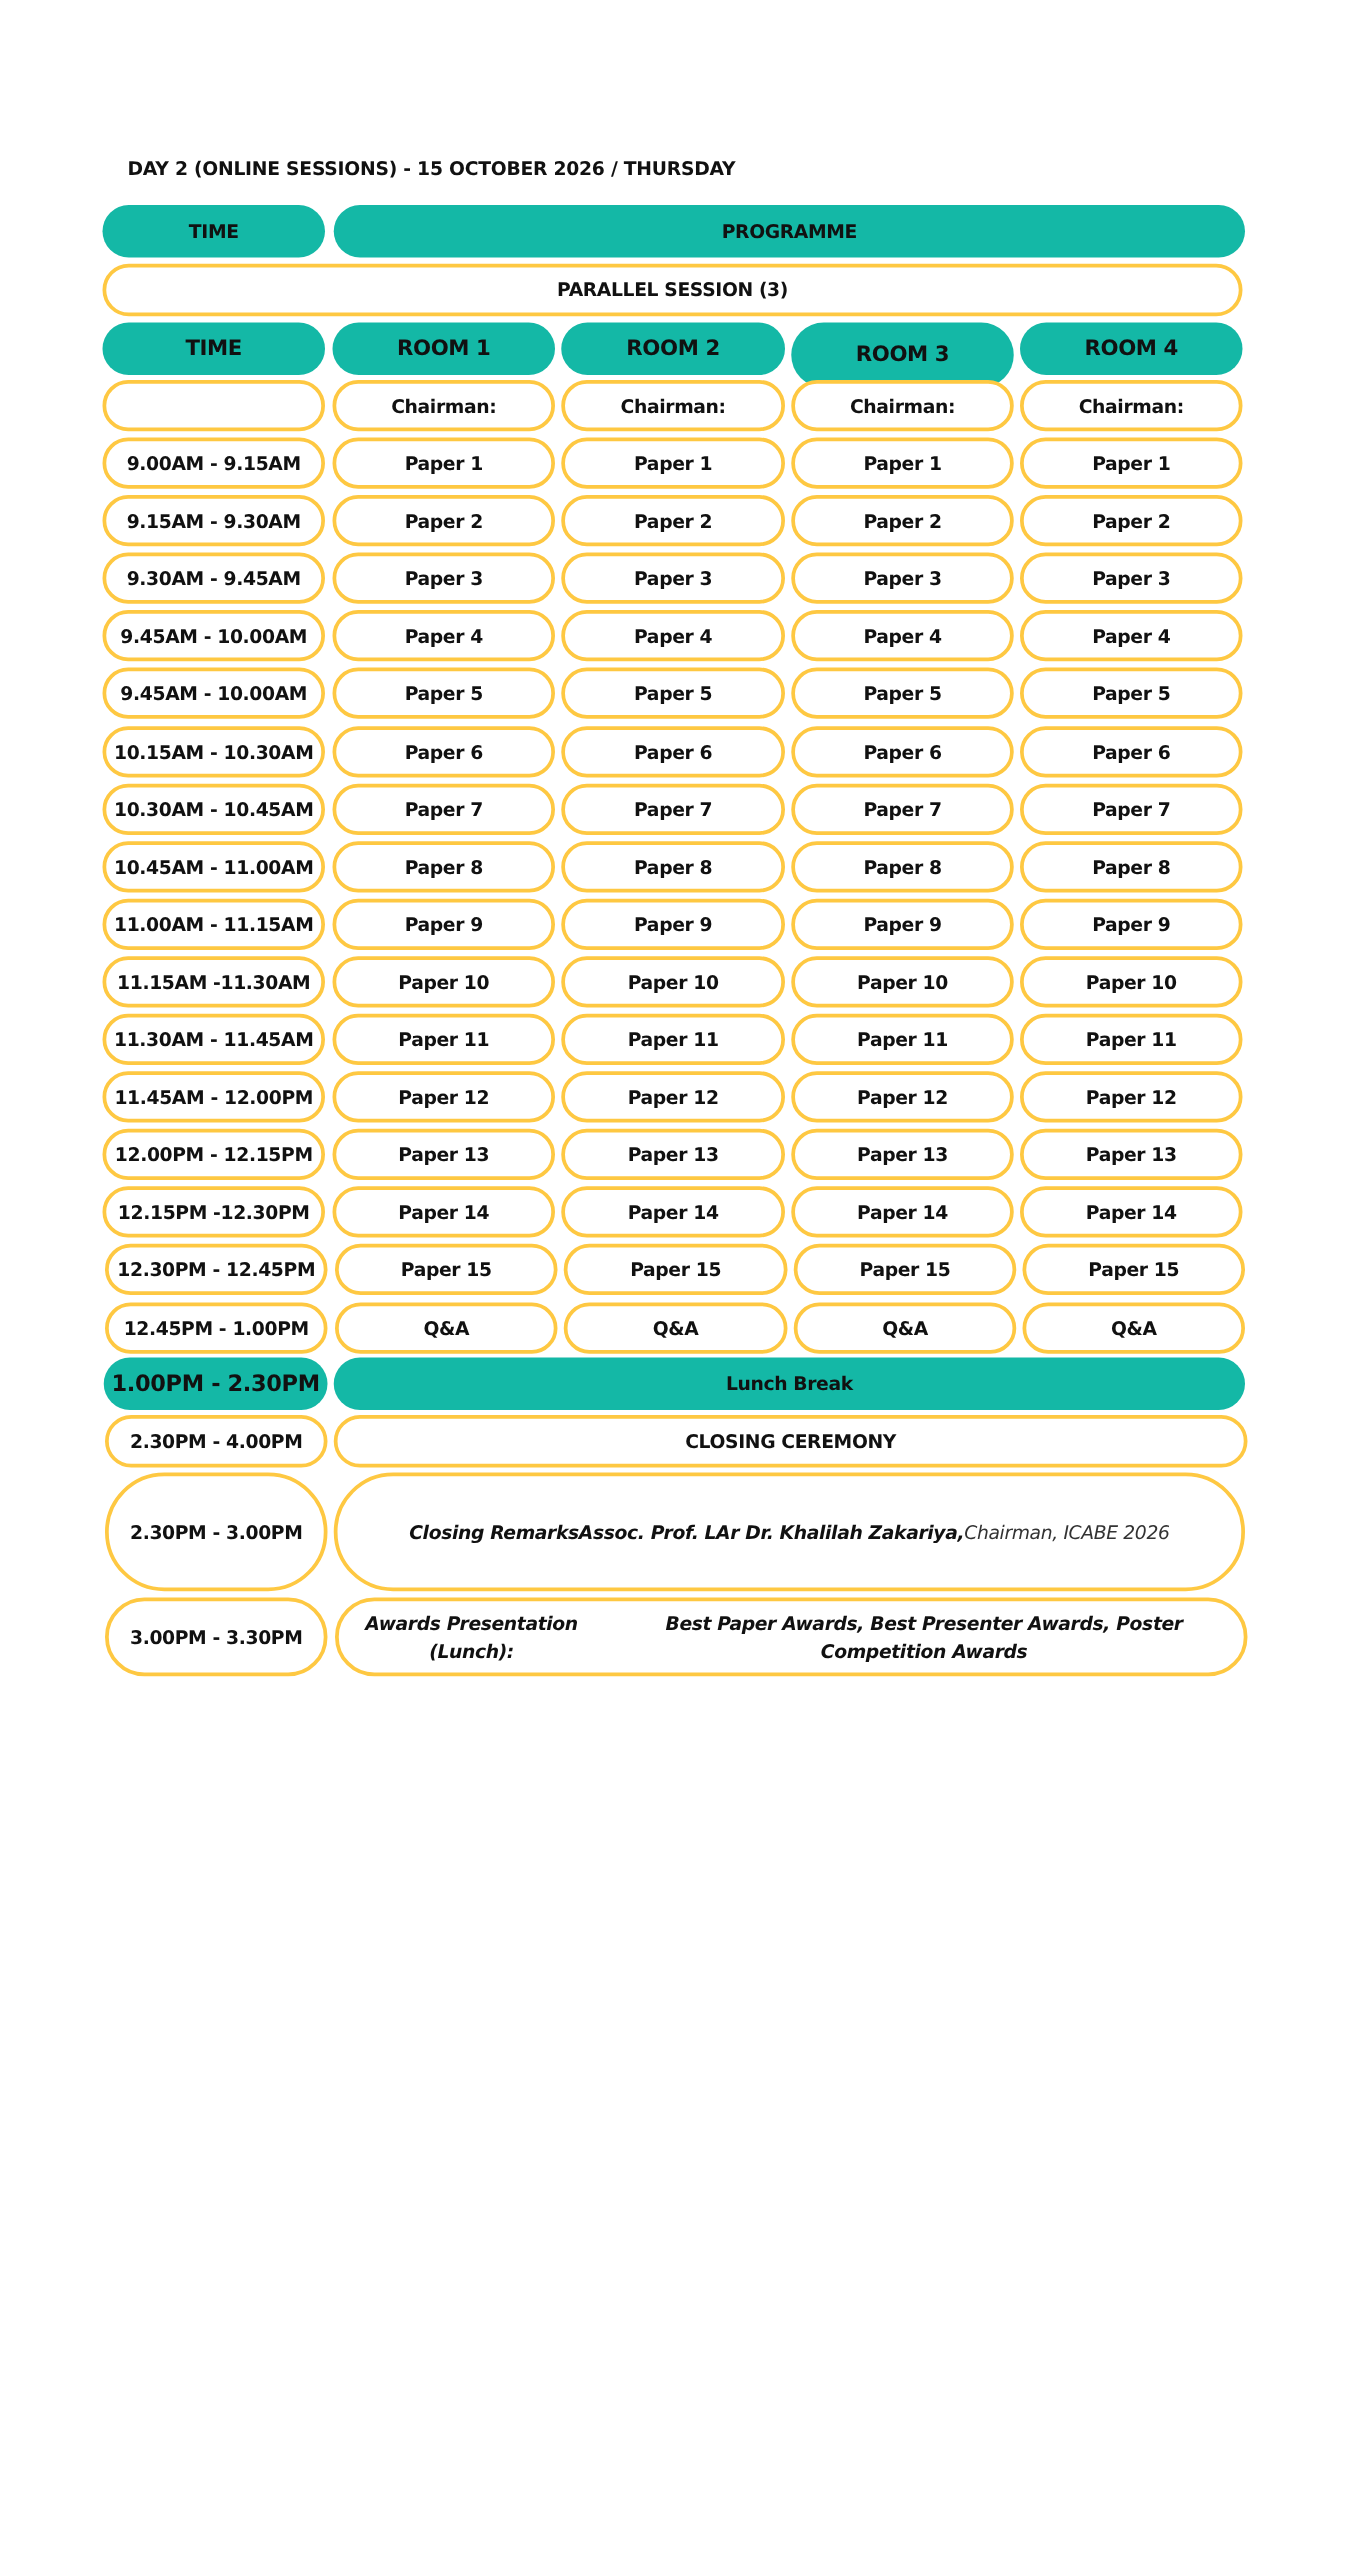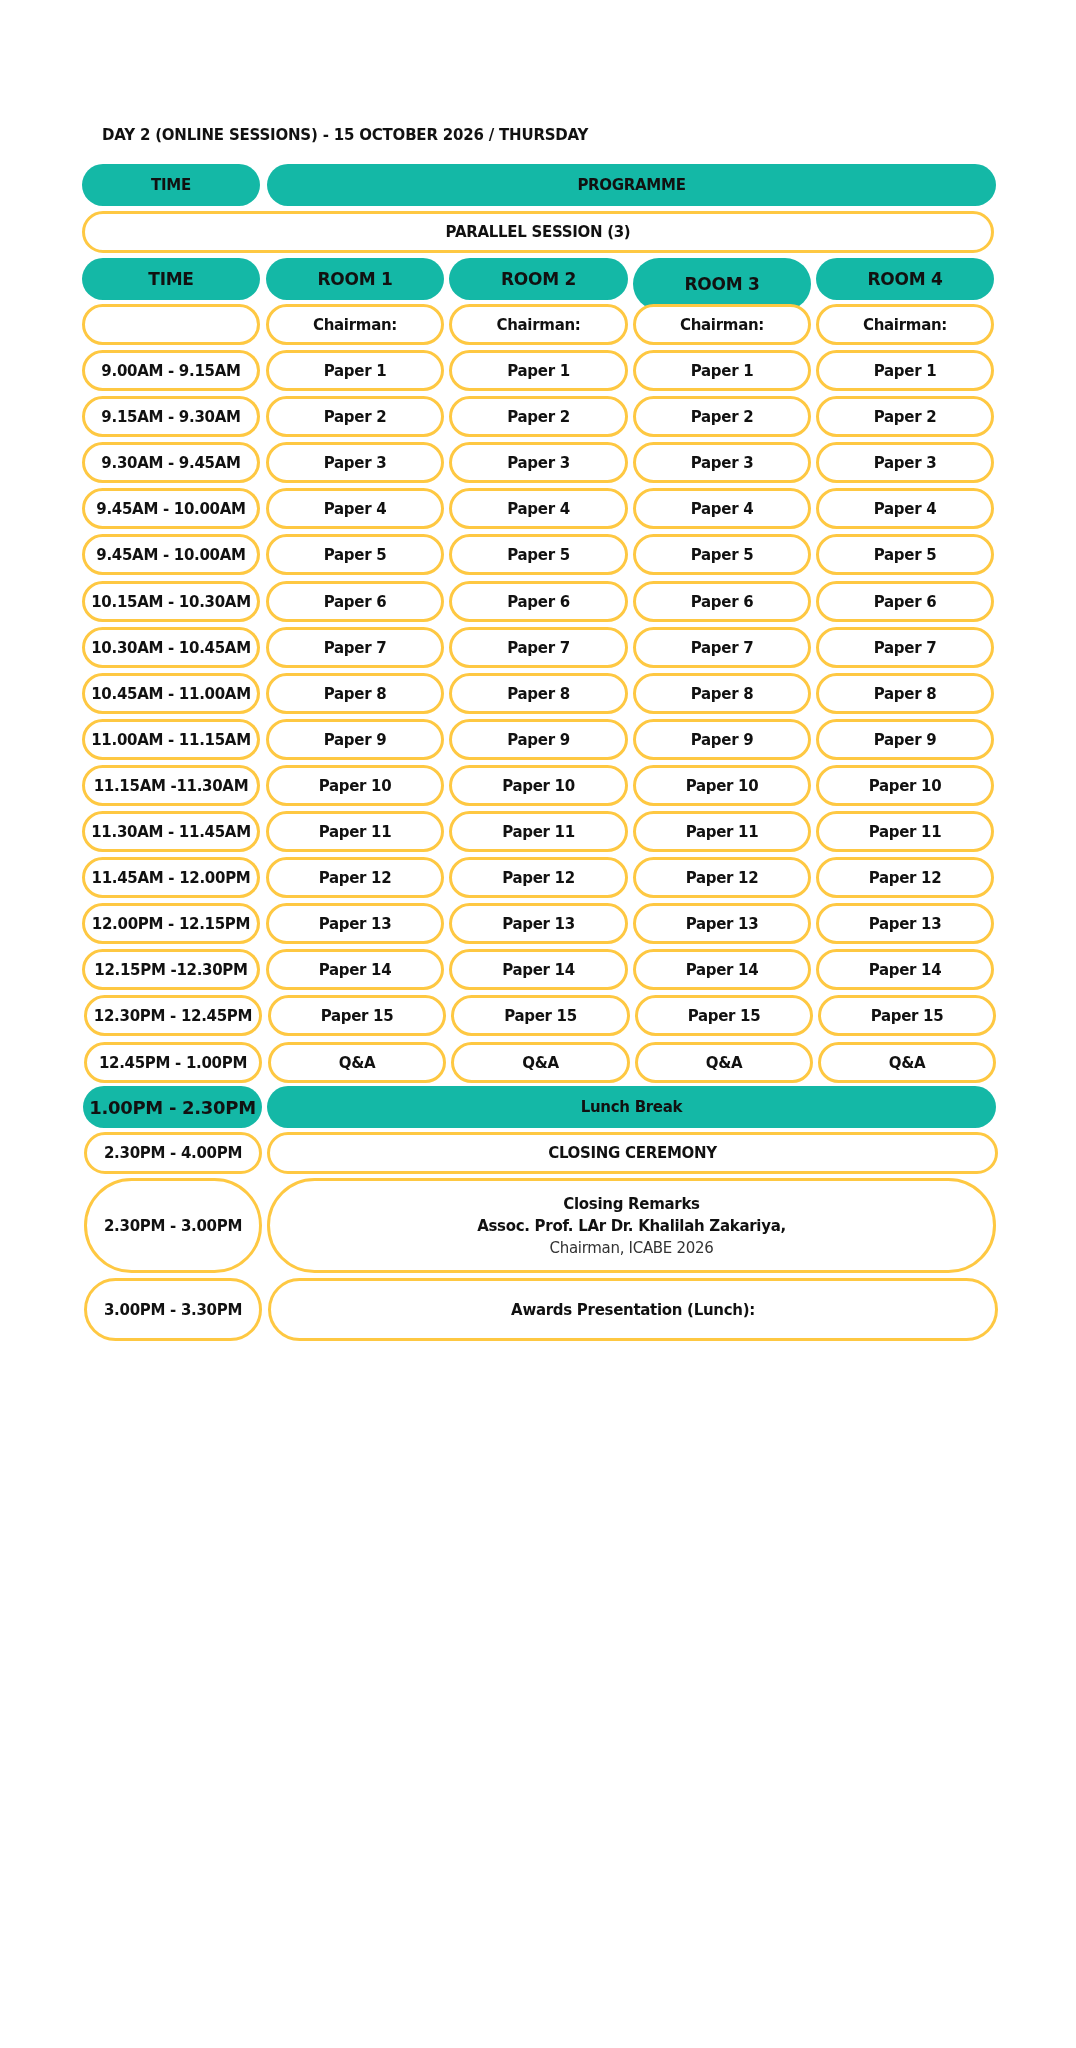--- a/index.html
+++ b/index.html
@@ -16,21 +16,21 @@
     display: flex; align-items: center; justify-content: center; text-align: center;
     border-radius: 999px; font-weight: bold; font-size: 15px; color: #111;
     letter-spacing: -0.3px; white-space: nowrap;
   }
   .filled { background: #14b8a6; }
   .outline { background: #ffffff; border: 3px solid #fec842; }
   .hdr { font-size: 15px; }
   .room-hdr { font-size: 17px; }
   .time-cell { font-size: 15px; }
   .lunch-time { font-size: 18px; }
-  .multi { flex-direction: column; white-space: normal; line-height: 22px; border-radius: 60px; }
+  .multi { flex-direction: row; white-space: normal; line-height: 22px; border-radius: 60px; font-style: italic; }
   .multi .line { display: block; }
   .multi .light { font-weight: normal; color: #333; }
   .big-round { border-radius: 60px; }
 </style>
 </head>
 <body>
 
 <div class="title">DAY 2 (ONLINE SESSIONS) - 15 OCTOBER 2026 / THURSDAY</div>
 
 <div class="pill filled hdr" style="left:82px; top:164px; width:178px; height:42px;">TIME</div>
@@ -140,13 +140,14 @@
 <div class="pill outline time-cell big-round" style="left:84px; top:1178px; width:178px; height:95px;">2.30PM - 3.00PM</div>
 <div class="pill outline multi" style="left:267px; top:1178px; width:729px; height:95px;">
   <span class="line">Closing Remarks</span>
   <span class="line">Assoc. Prof. LAr Dr. Khalilah Zakariya,</span>
   <span class="line light">Chairman, ICABE 2026</span>
 </div>
 
 <div class="pill outline time-cell big-round" style="left:84px; top:1278px; width:178px; height:63px;">3.00PM - 3.30PM</div>
 <div class="pill outline multi" style="left:268px; top:1278px; width:730px; height:63px;">
   <span class="line">Awards Presentation (Lunch):</span>
+  <span class="line">Best Paper Awards, Best Presenter Awards, Poster Competition Awards</span>
 </div>
 
 </body></html>

